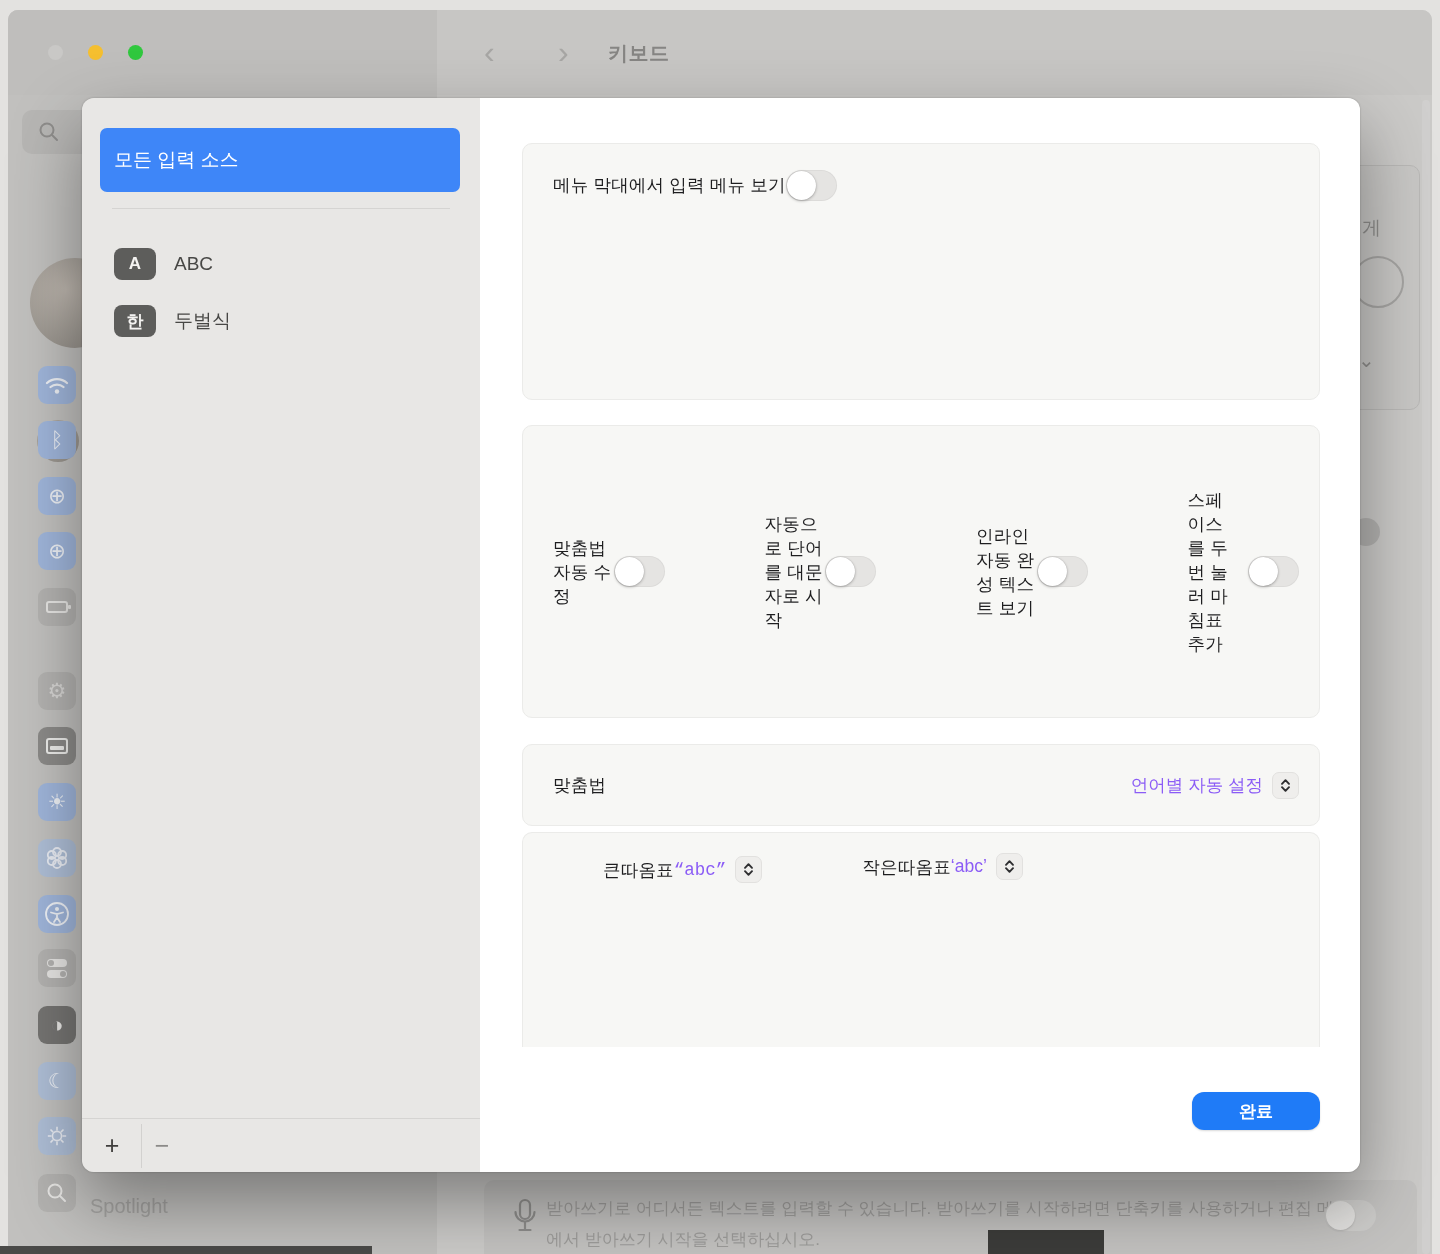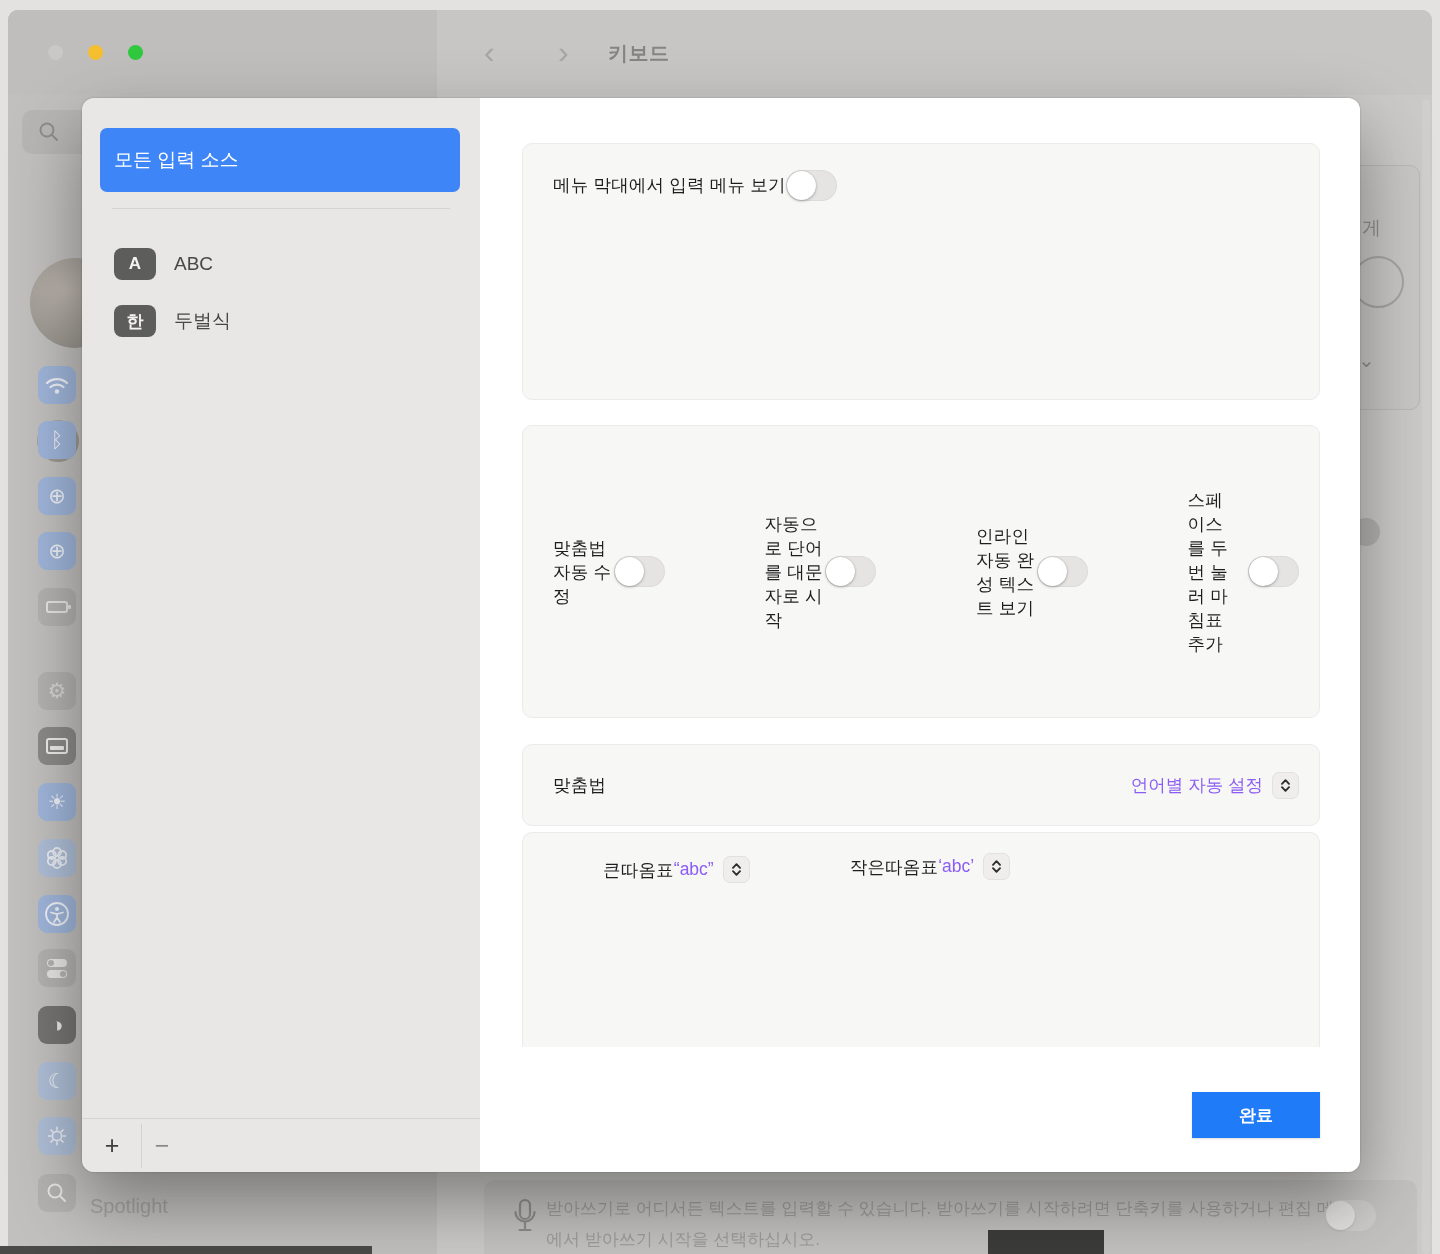--- a/index.html
+++ b/index.html
@@ -80,21 +80,21 @@
   .row .spacer { flex:1; }
   .row-label { font-size:17.5px; color:#1e1e20; letter-spacing:.2px; }
   .row-sub { font-size:14px; color:#8e8d8b; margin-top:7px; }
   .row.with-sub { align-items:flex-start; }
   .row.with-sub .row-text { padding-top:21px; }
   .row.with-sub .toggle { margin-top:17px; }
   .sep { height:1px; background:#e9e7e5; margin:0 20px 0 30px; flex:none; }
   .select-value { font-size:17.5px; color:#8b5cf6; margin-right:9px; }
   .stepper { width:27px; height:27px; border-radius:7px; background:#efeeec;
     border:1px solid #e2e1df; display:flex; align-items:center; justify-content:center; flex:none; }
-  #done-btn { left:712px; top:994px; width:128px; height:46px; border-radius:0;
+  #done-btn { left:712px; top:994px; width:128px; height:38px; border-radius:12px;
     background:#1f7bf7; color:#ffffff; font-size:17px; font-weight:600;
     display:flex; align-items:center; justify-content:center;
     box-shadow:0 1px 2px rgba(0,0,0,0.15); }
 
   svg { display:block; }
 </style>
 </head>
 <body>
 
 <div id="window" class="abs">
@@ -294,21 +294,21 @@
         <div class="stepper">
           <svg width="17" height="17" viewBox="0 0 17 17">
             <path d="M5 6.8 L8.5 3.2 L12 6.8 M5 10.2 L8.5 13.8 L12 10.2" fill="none" stroke="#2e2e30" stroke-width="1.9" stroke-linecap="round" stroke-linejoin="round"></path>
           </svg>
         </div>
       </div>
     </div>
 
     <div class="card clipped abs" style="top:734px;height:215px;">
       <div class="sep"></div>
-      <div class="row" style="height:73px;">
+      <div class="row" style="height:73px;font-family:Liberation Mono, monospace;">
         <div class="row-label">큰따옴표</div>
         <div class="spacer"></div>
         <div class="select-value">“abc”</div>
         <div class="stepper">
           <svg width="17" height="17" viewBox="0 0 17 17">
             <path d="M5 6.8 L8.5 3.2 L12 6.8 M5 10.2 L8.5 13.8 L12 10.2" fill="none" stroke="#2e2e30" stroke-width="1.9" stroke-linecap="round" stroke-linejoin="round"></path>
           </svg>
         </div>
       </div>
       <div class="sep"></div>

